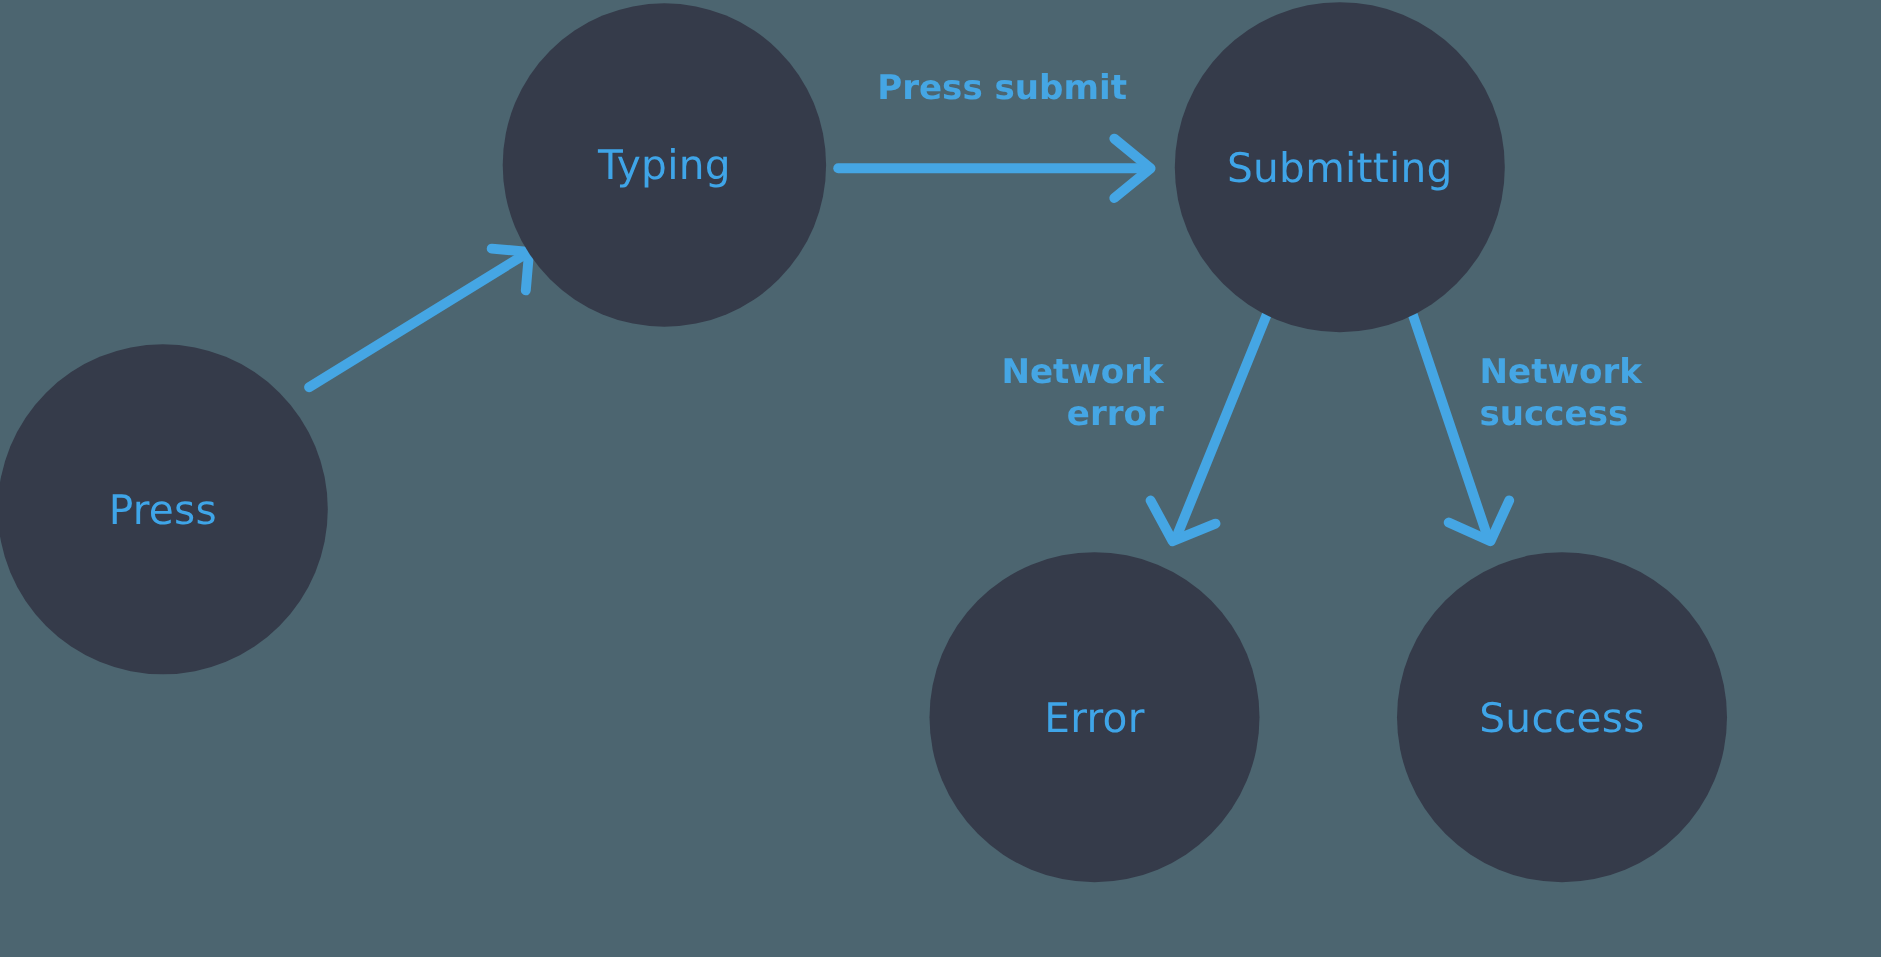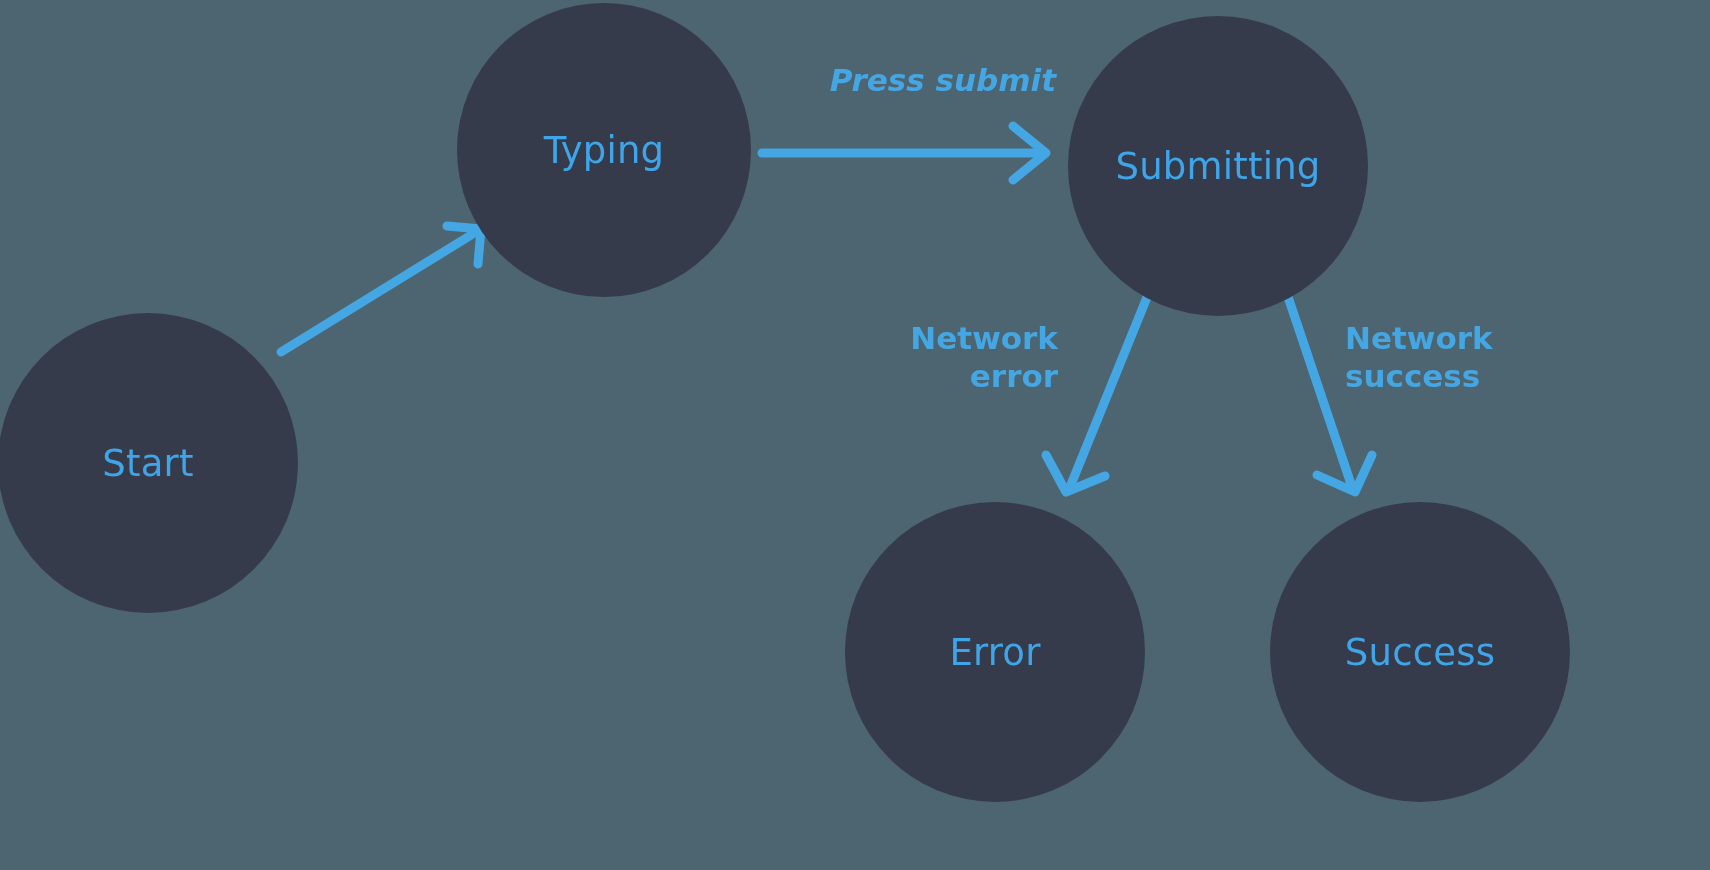--- a/index.html
+++ b/index.html
@@ -43,21 +43,21 @@
   .edge-label {
     position: absolute;
     color: #45a6e4;
     font-size: 31px;
     font-weight: 700;
     line-height: 1.22;
     white-space: pre-line;
   }
   .edge-label.al-left   { text-align: left; }
   .edge-label.al-right  { text-align: right; }
-  .edge-label.al-center { text-align: right; font-style: italic; }
+  .edge-label.al-center { text-align: center; }
 </style>
 </head>
 <body>
 
 <div id="stage">
 
   <svg id="edge-layer" viewBox="0 0 1710 870">
 
     <g>
       <line x1="281" y1="352" x2="476" y2="232" stroke="#45a6e4" stroke-width="9" stroke-linecap="round"></line>
@@ -74,28 +74,28 @@
       <polyline points="1046,455 1066,492 1105,476" fill="none" stroke="#45a6e4" stroke-width="9" stroke-linecap="round" stroke-linejoin="round"></polyline>
     </g>
 
     <g>
       <line x1="1284" y1="285" x2="1352" y2="487" stroke="#45a6e4" stroke-width="9" stroke-linecap="round"></line>
       <polyline points="1317,475 1355,492 1372,455" fill="none" stroke="#45a6e4" stroke-width="9" stroke-linecap="round" stroke-linejoin="round"></polyline>
     </g>
   </svg>
 
   <div class="node" style="left:-2px; top:313px; width:300px; height:300px;">
-    <span class="node-label">Start</span>
+    <span class="node-label">Press</span>
   </div>
 
   <div class="node" style="left:457px; top:3px; width:294px; height:294px;">
     <span class="node-label">Typing</span>
   </div>
 
-  <div class="node" style="left:1068px; top:16px; width:300px; height:300px;">
+  <div class="node" style="left:1068px; top:2px; width:300px; height:300px;">
     <span class="node-label">Submitting</span>
   </div>
 
   <div class="node" style="left:845px; top:502px; width:300px; height:300px;">
     <span class="node-label">Error</span>
   </div>
 
   <div class="node" style="left:1270px; top:502px; width:300px; height:300px;">
     <span class="node-label">Success</span>
   </div>

